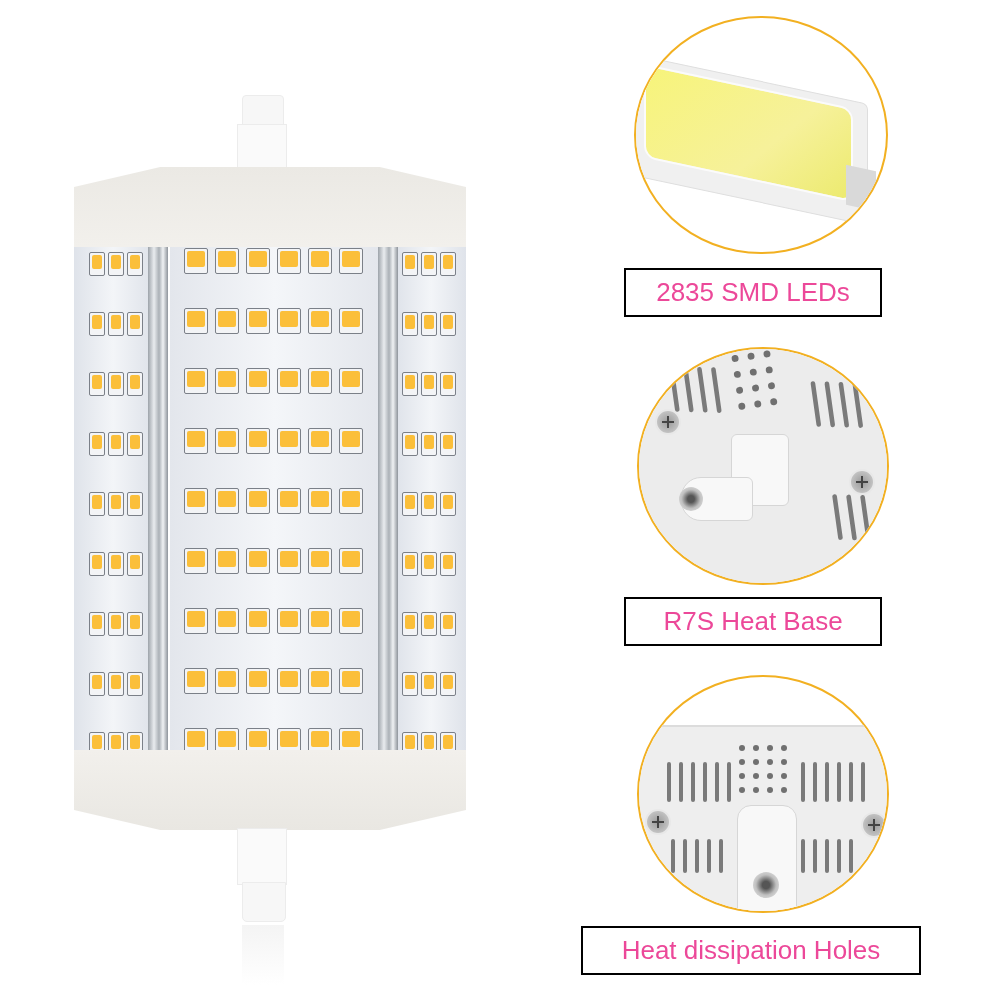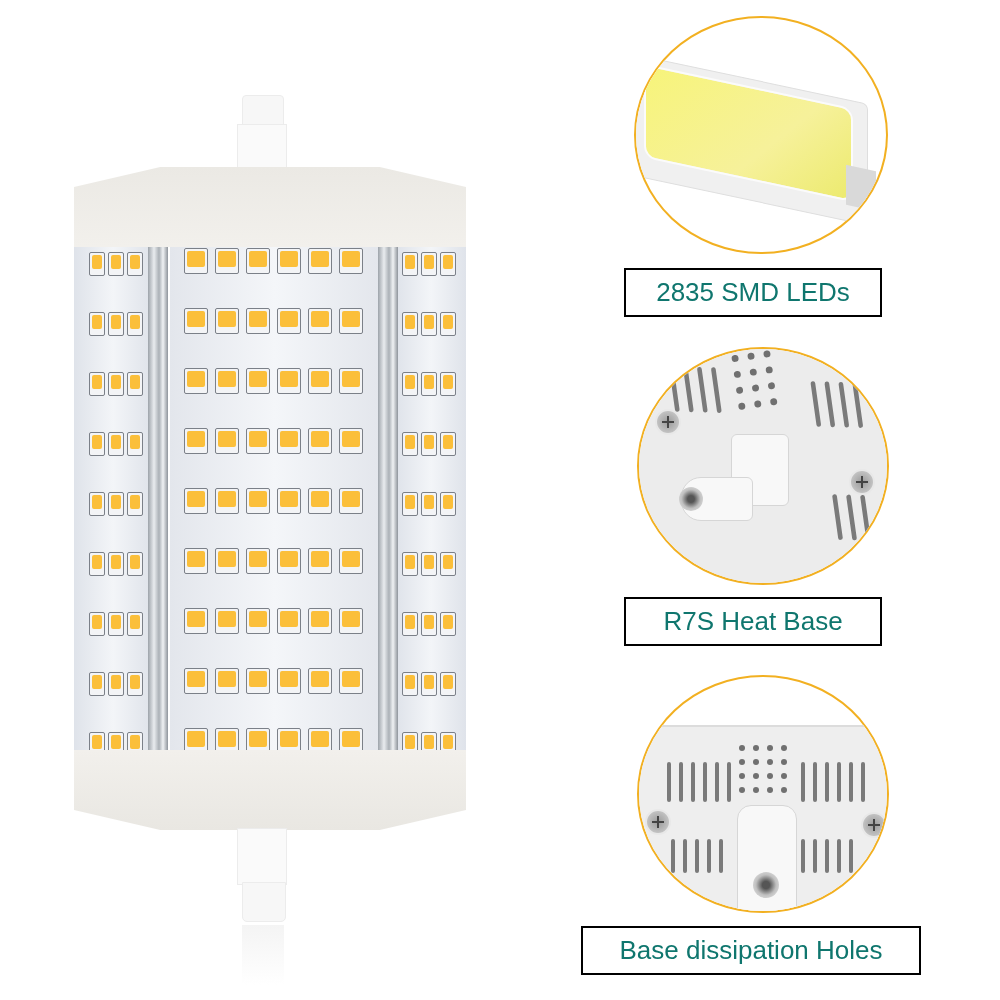--- a/index.html
+++ b/index.html
@@ -54,21 +54,21 @@
   .housing{position:absolute;left:0;top:0;width:100%;height:100%;background:#eeeeee;}
   .slot{position:absolute;width:4px;height:40px;background:#7a7a7a;border-radius:2px;}
   .hole{position:absolute;width:6px;height:6px;border-radius:50%;background:#707070;}
   .screw{position:absolute;width:22px;height:22px;border-radius:50%;background:radial-gradient(#9a9a9a,#d4d4d4);border:2px solid #e8e8e8;}
   .screw::before,.screw::after{content:"";position:absolute;left:5px;top:10px;width:12px;height:2px;background:#444;}
   .screw::after{transform:rotate(90deg);}
   .plug{position:absolute;background:#f8f8f8;border:1px solid #d6d6d6;border-radius:6px;}
   .socket{position:absolute;border-radius:50%;background:radial-gradient(#555 20%,#c0c0c0 55%,#eee);}
 
   
-  .label-box{position:absolute;border:2px solid #000;background:#fff;color:#0f766e;font-size:26px;display:flex;align-items:center;justify-content:center;box-sizing:border-box;white-space:nowrap;}
+  .label-box{position:absolute;border:2px solid #000;background:#fff;color:#ec4899;font-size:26px;display:flex;align-items:center;justify-content:center;box-sizing:border-box;white-space:nowrap;}
   .label-1{left:624px;top:268px;width:258px;height:49px;}
   .label-2{left:624px;top:597px;width:258px;height:49px;}
   .label-3{left:581px;top:926px;width:340px;height:49px;}
 </style>
 </head>
 <body>
 
 <div class="abs" style="left:0;top:0;width:540px;height:1000px;">
   <div class="pin pin-top-cap"></div>
   <div class="pin pin-top-neck"></div>
@@ -283,13 +283,13 @@
       <div class="slot" style="left:174px;top:112px;height:34px"></div>
       <div class="slot" style="left:186px;top:112px;height:34px"></div>
       <div class="slot" style="left:198px;top:112px;height:34px"></div>
       <div class="slot" style="left:210px;top:112px;height:34px"></div>
   </div>
   <div class="screw" style="left:6px;top:132px;"></div>
   <div class="screw" style="left:222px;top:135px;"></div>
   <div class="plug" style="left:98px;top:128px;width:58px;height:108px;border-radius:14px 14px 4px 4px;"></div>
   <div class="socket" style="left:114px;top:195px;width:26px;height:26px;"></div>
 </div>
-<div class="label-box label-3">Base dissipation Holes</div>
+<div class="label-box label-3">Heat dissipation Holes</div>
 
 </body></html>

